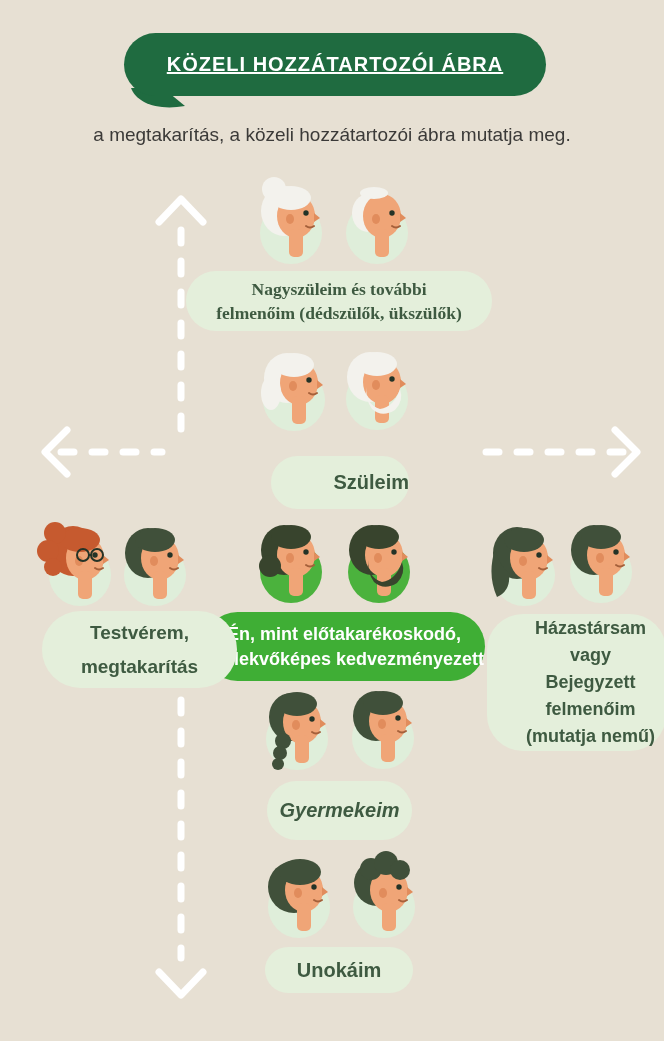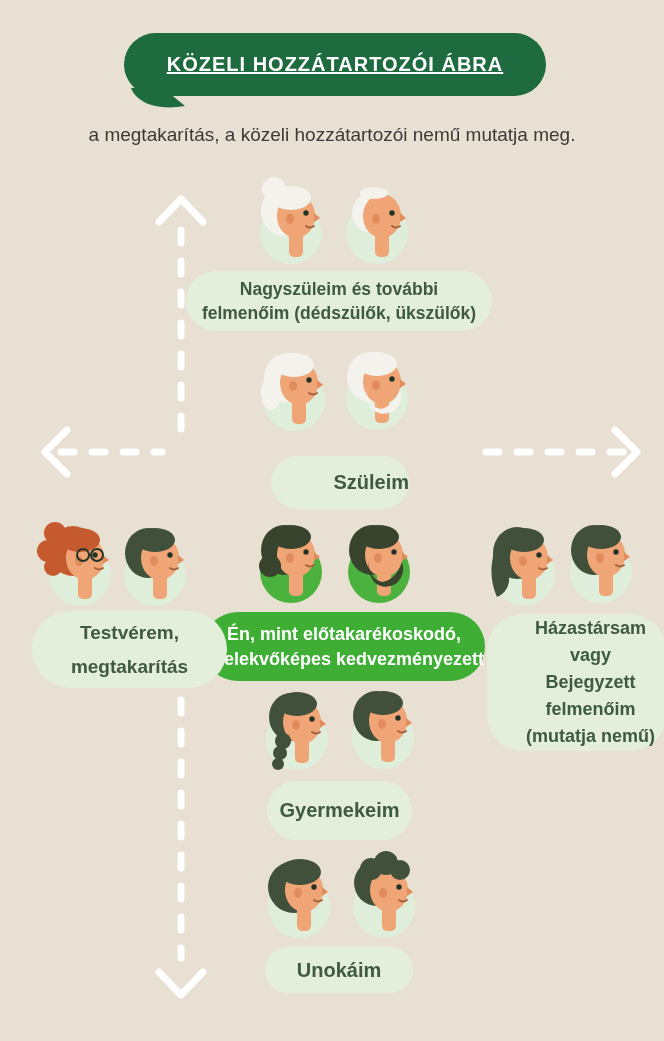--- a/index.html
+++ b/index.html
@@ -27,26 +27,26 @@
     font-size:19px;line-height:27px;color:var(--text,#3b3a38);
   }
   .pill{
     position:absolute;z-index:3;background:var(--pill_bg,#e4efdb);color:var(--pill_text,#3e5a41);
     font-weight:bold;text-align:center;
     display:flex;flex-direction:column;align-items:center;justify-content:center;
   }
   .pill .line{white-space:nowrap;}
   .me-pill{background:var(--accent,#3fae35);color:var(--accent_text,#fff);}
   
-  .pill-grandparents{left:186px;top:271px;width:306px;height:60px;border-radius:30px;font-size:17.5px;line-height:24px;}
+  .pill-grandparents{left:186px;top:271px;width:306px;height:60px;border-radius:30px;font-size:17.5px;line-height:24px;font-family:Liberation Serif, serif;}
   .pill-parents{left:271px;top:456px;width:138px;height:53px;border-radius:27px;font-size:20px;align-items:flex-end;}
   .pill-me{left:203px;top:612px;width:282px;height:69px;border-radius:35px;font-size:18px;line-height:25px;}
-  .pill-siblings{left:32px;top:611px;width:195px;height:77px;border-radius:39px;font-size:19px;line-height:26px;gap:8px;}
+  .pill-siblings{left:42px;top:611px;width:195px;height:77px;border-radius:39px;font-size:19px;line-height:26px;gap:8px;}
   .pill-spouse{left:487px;top:614px;width:151px;height:137px;border-radius:36px;font-size:18px;line-height:27px;padding-left:28px;}
-  .pill-children{left:267px;top:781px;width:145px;height:59px;border-radius:30px;font-size:20px;}
+  .pill-children{left:267px;top:781px;width:145px;height:59px;border-radius:30px;font-size:20px;font-style:italic;}
   .pill-grandchildren{left:265px;top:947px;width:148px;height:46px;border-radius:32px;font-size:20px;}
 </style>
 </head>
 <body>
 
 <div id="stage">
 
   <svg class="arrows" width="664" height="1041" viewBox="0 0 664 1041">
     <g stroke-width="7" stroke-linecap="round" stroke-linejoin="round">
       <path d="M159 222 L181 199 L203 222"></path>
@@ -67,21 +67,21 @@
   </svg>
 
   <div class="title-bubble">
     <span>KÖZELI HOZZÁTARTOZÓI ÁBRA</span>
   </div>
   <svg class="bubble-tail" width="62" height="26" viewBox="0 0 62 26">
     <path d="M2 0 C7 14 27 23 56 18 L34 0 Z"></path>
   </svg>
 
   <div class="subtitle">
-    <div>a megtakarítás, a közeli hozzátartozói nemű mutatja meg.</div>
+    <div>a megtakarítás, a közeli hozzátartozói ábra mutatja meg.</div>
   </div>
 
   <div class="avatar" style="left:246px;top:171px">
       <svg viewBox="0 0 90 100">
         <circle cx="45" cy="62" r="31" fill="#dfeeda"></circle>
         <ellipse cx="38" cy="40" rx="23" ry="25" fill="#f3f2ed"></ellipse>
         <ellipse cx="50" cy="45" rx="19" ry="22" fill="#f0a577"></ellipse>
         <rect x="43" y="58" width="14" height="28" rx="5" fill="#f0a577"></rect>
         <ellipse cx="44" cy="48" rx="4" ry="5" fill="#e18c5c"></ellipse>
         <circle cx="60" cy="42" r="2.7" fill="#243327"></circle>

